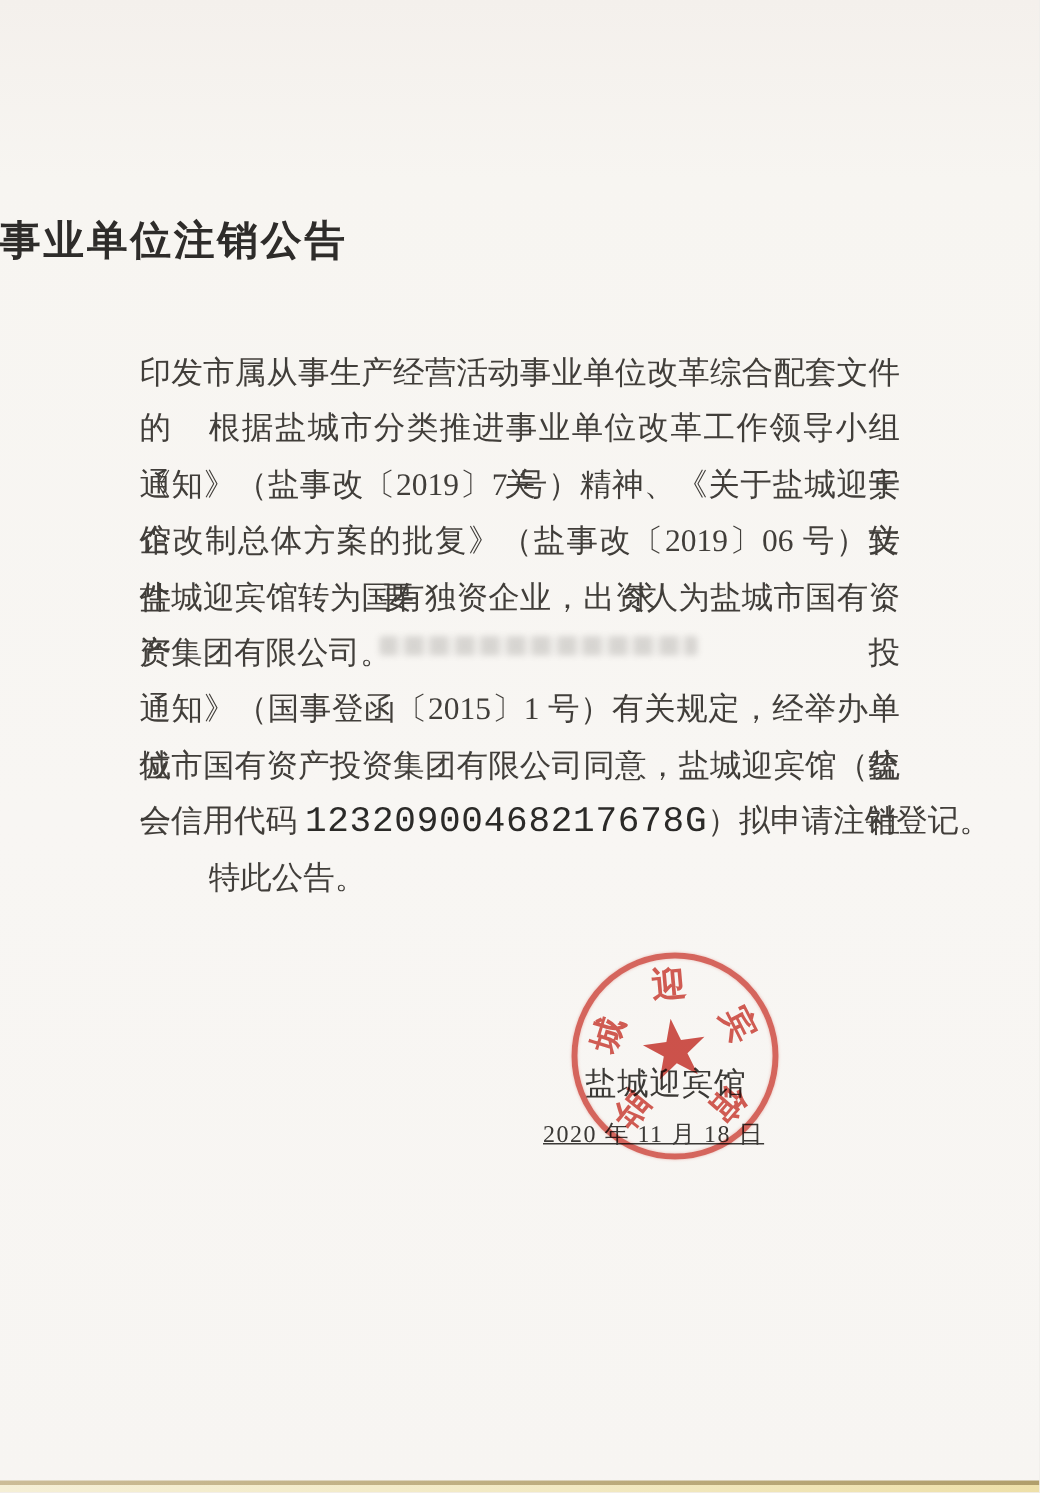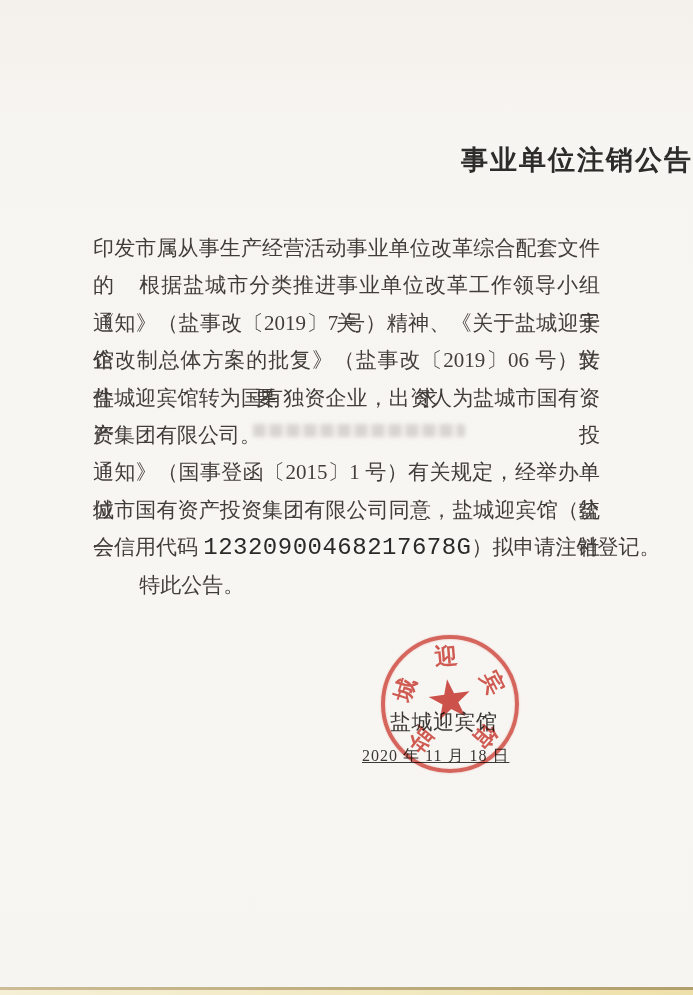--- a/index.html
+++ b/index.html
@@ -7,21 +7,21 @@
     width:693px; height:995px;
     font-family:"Liberation Serif","DejaVu Serif",serif;
     background:#e9e7e3;
   }
   .page {
     position:relative; width:693px; height:995px; overflow:hidden;
     background:linear-gradient(180deg,#f4f0ec 0%,#f7f5f1 12%,#f8f6f3 55%,#f7f5f2 100%);
   }
   .doc-title {
     position:absolute; top:142px; left:0; right:0;
-    text-align:right;
+    text-align:left;
     font-size:27px; font-weight:700; color:#2e2c2a;
     letter-spacing:2px;
   }
   .body-text {
     position:absolute; left:93px; top:230px; width:507px;
     color:#413e3a;
   }
   .line {
     height:37.4px; line-height:37.4px; font-size:21px;
     white-space:nowrap;

